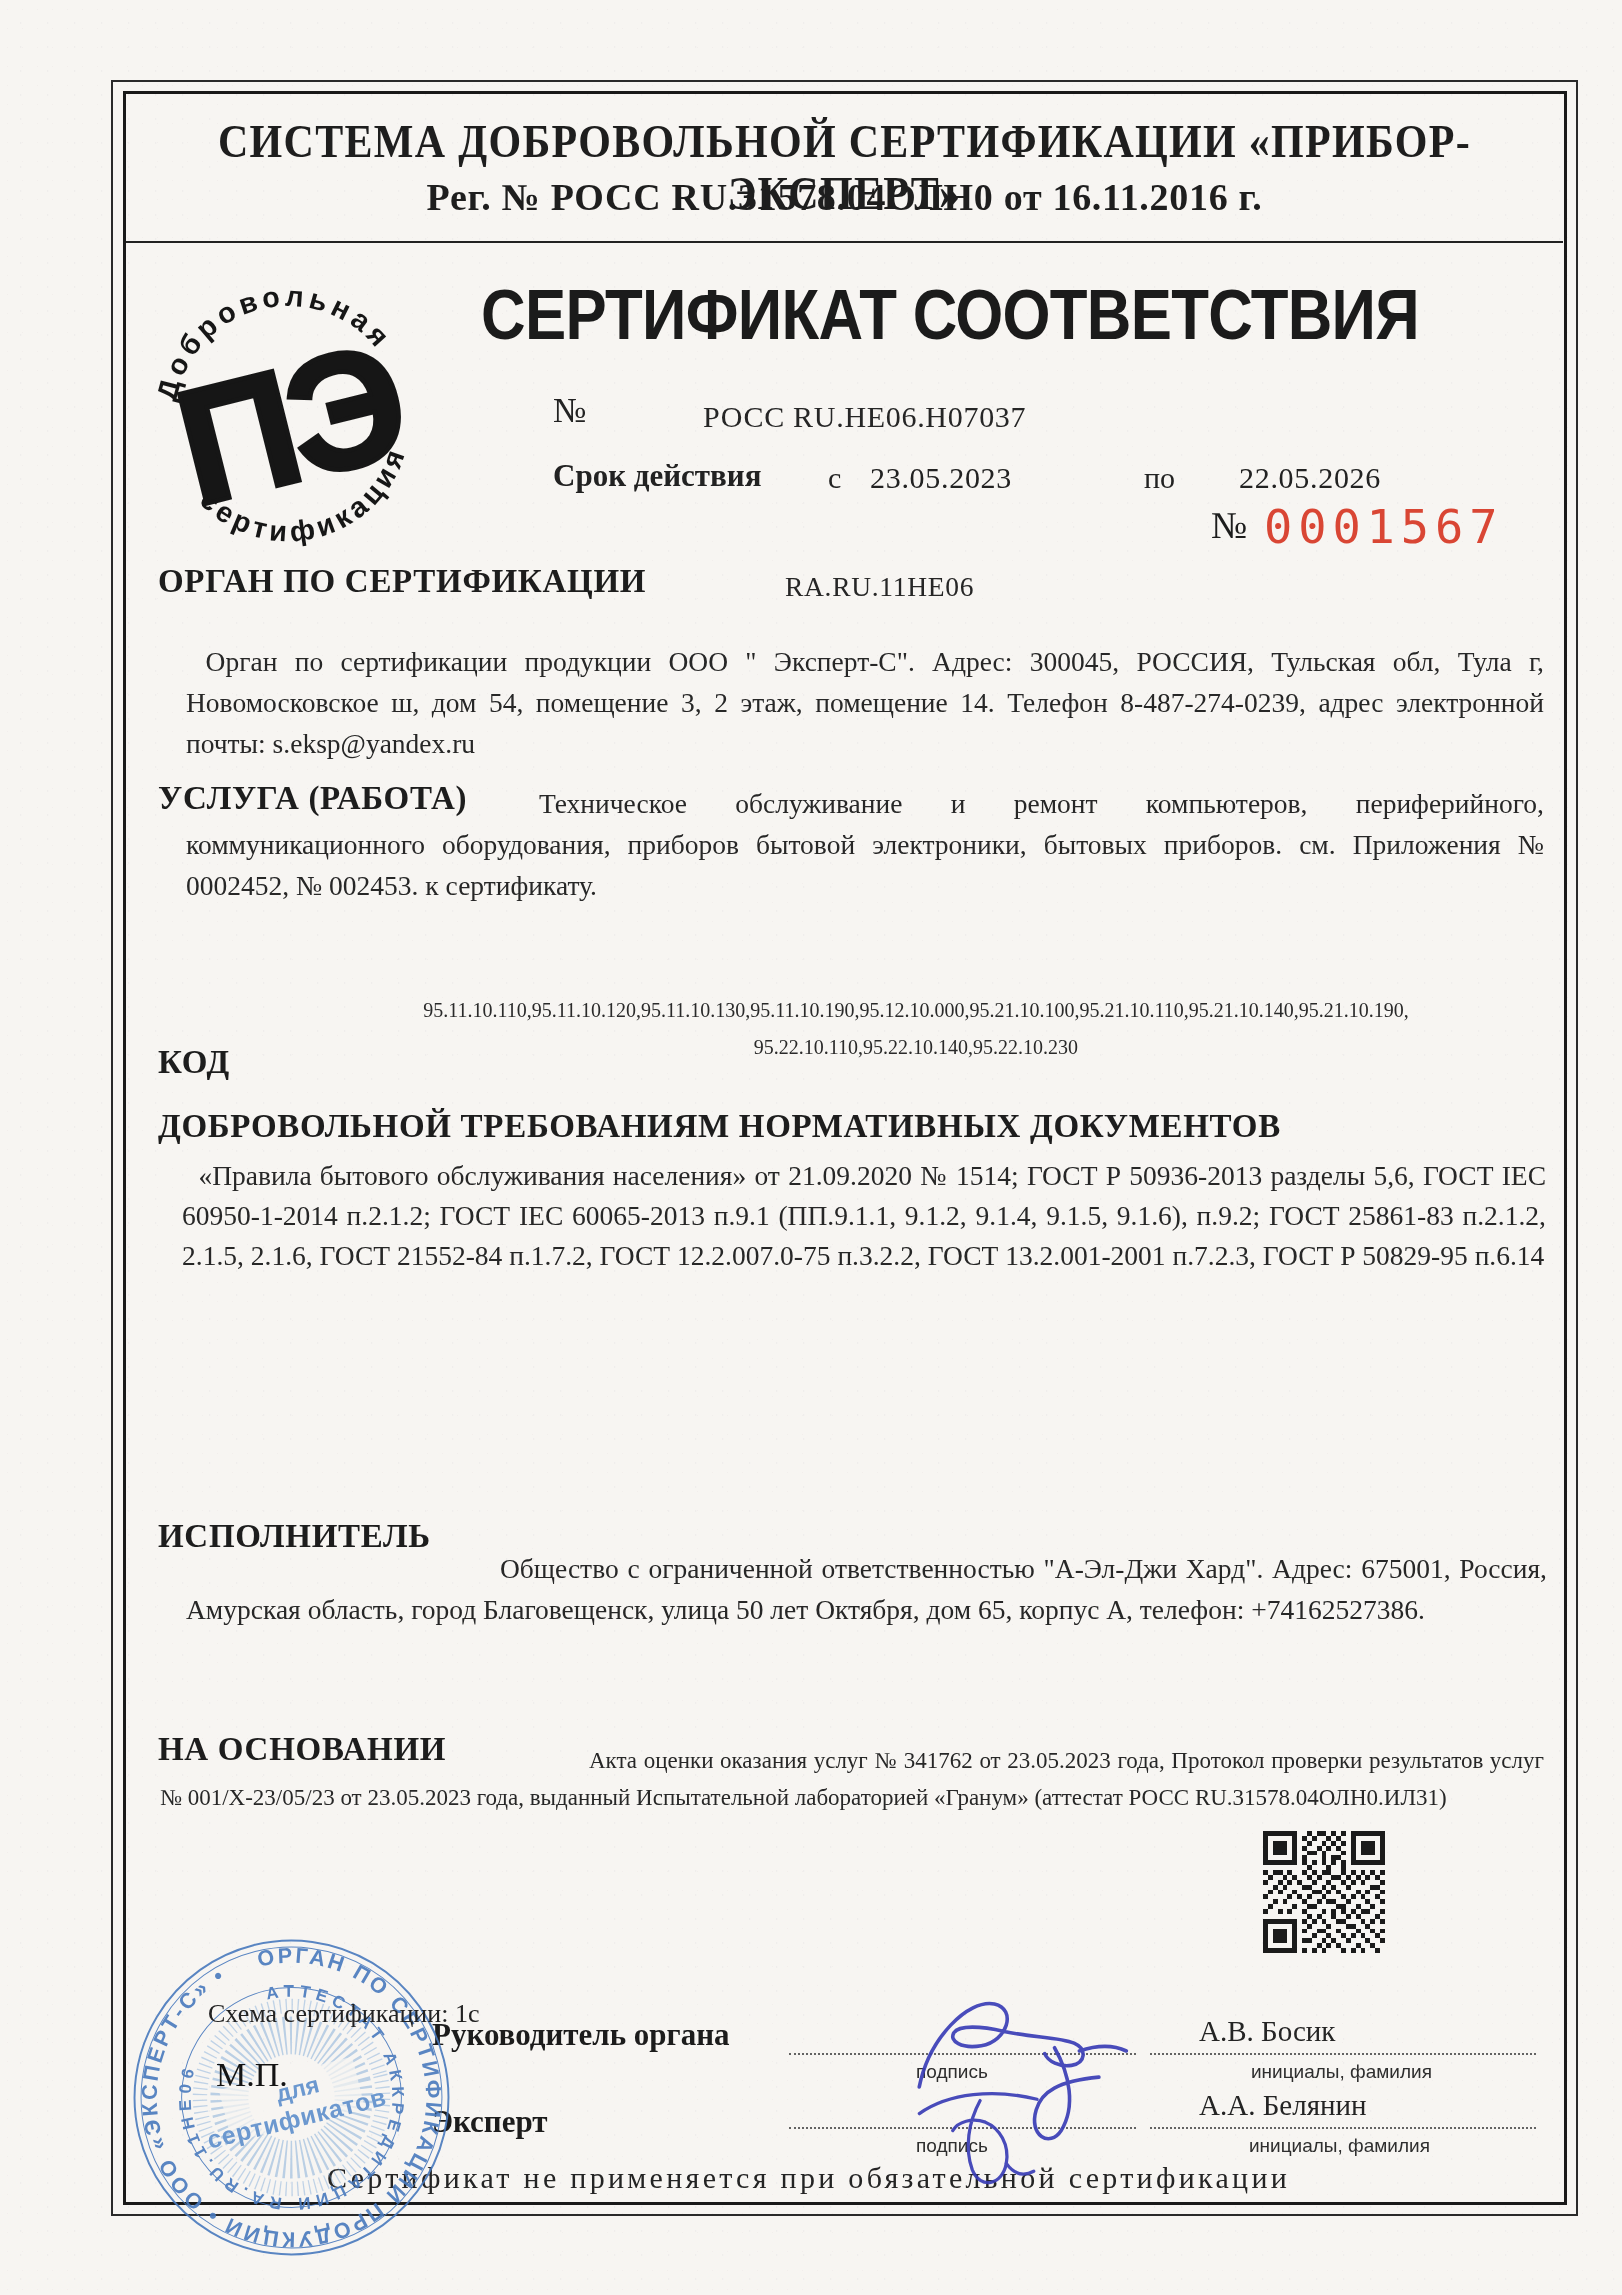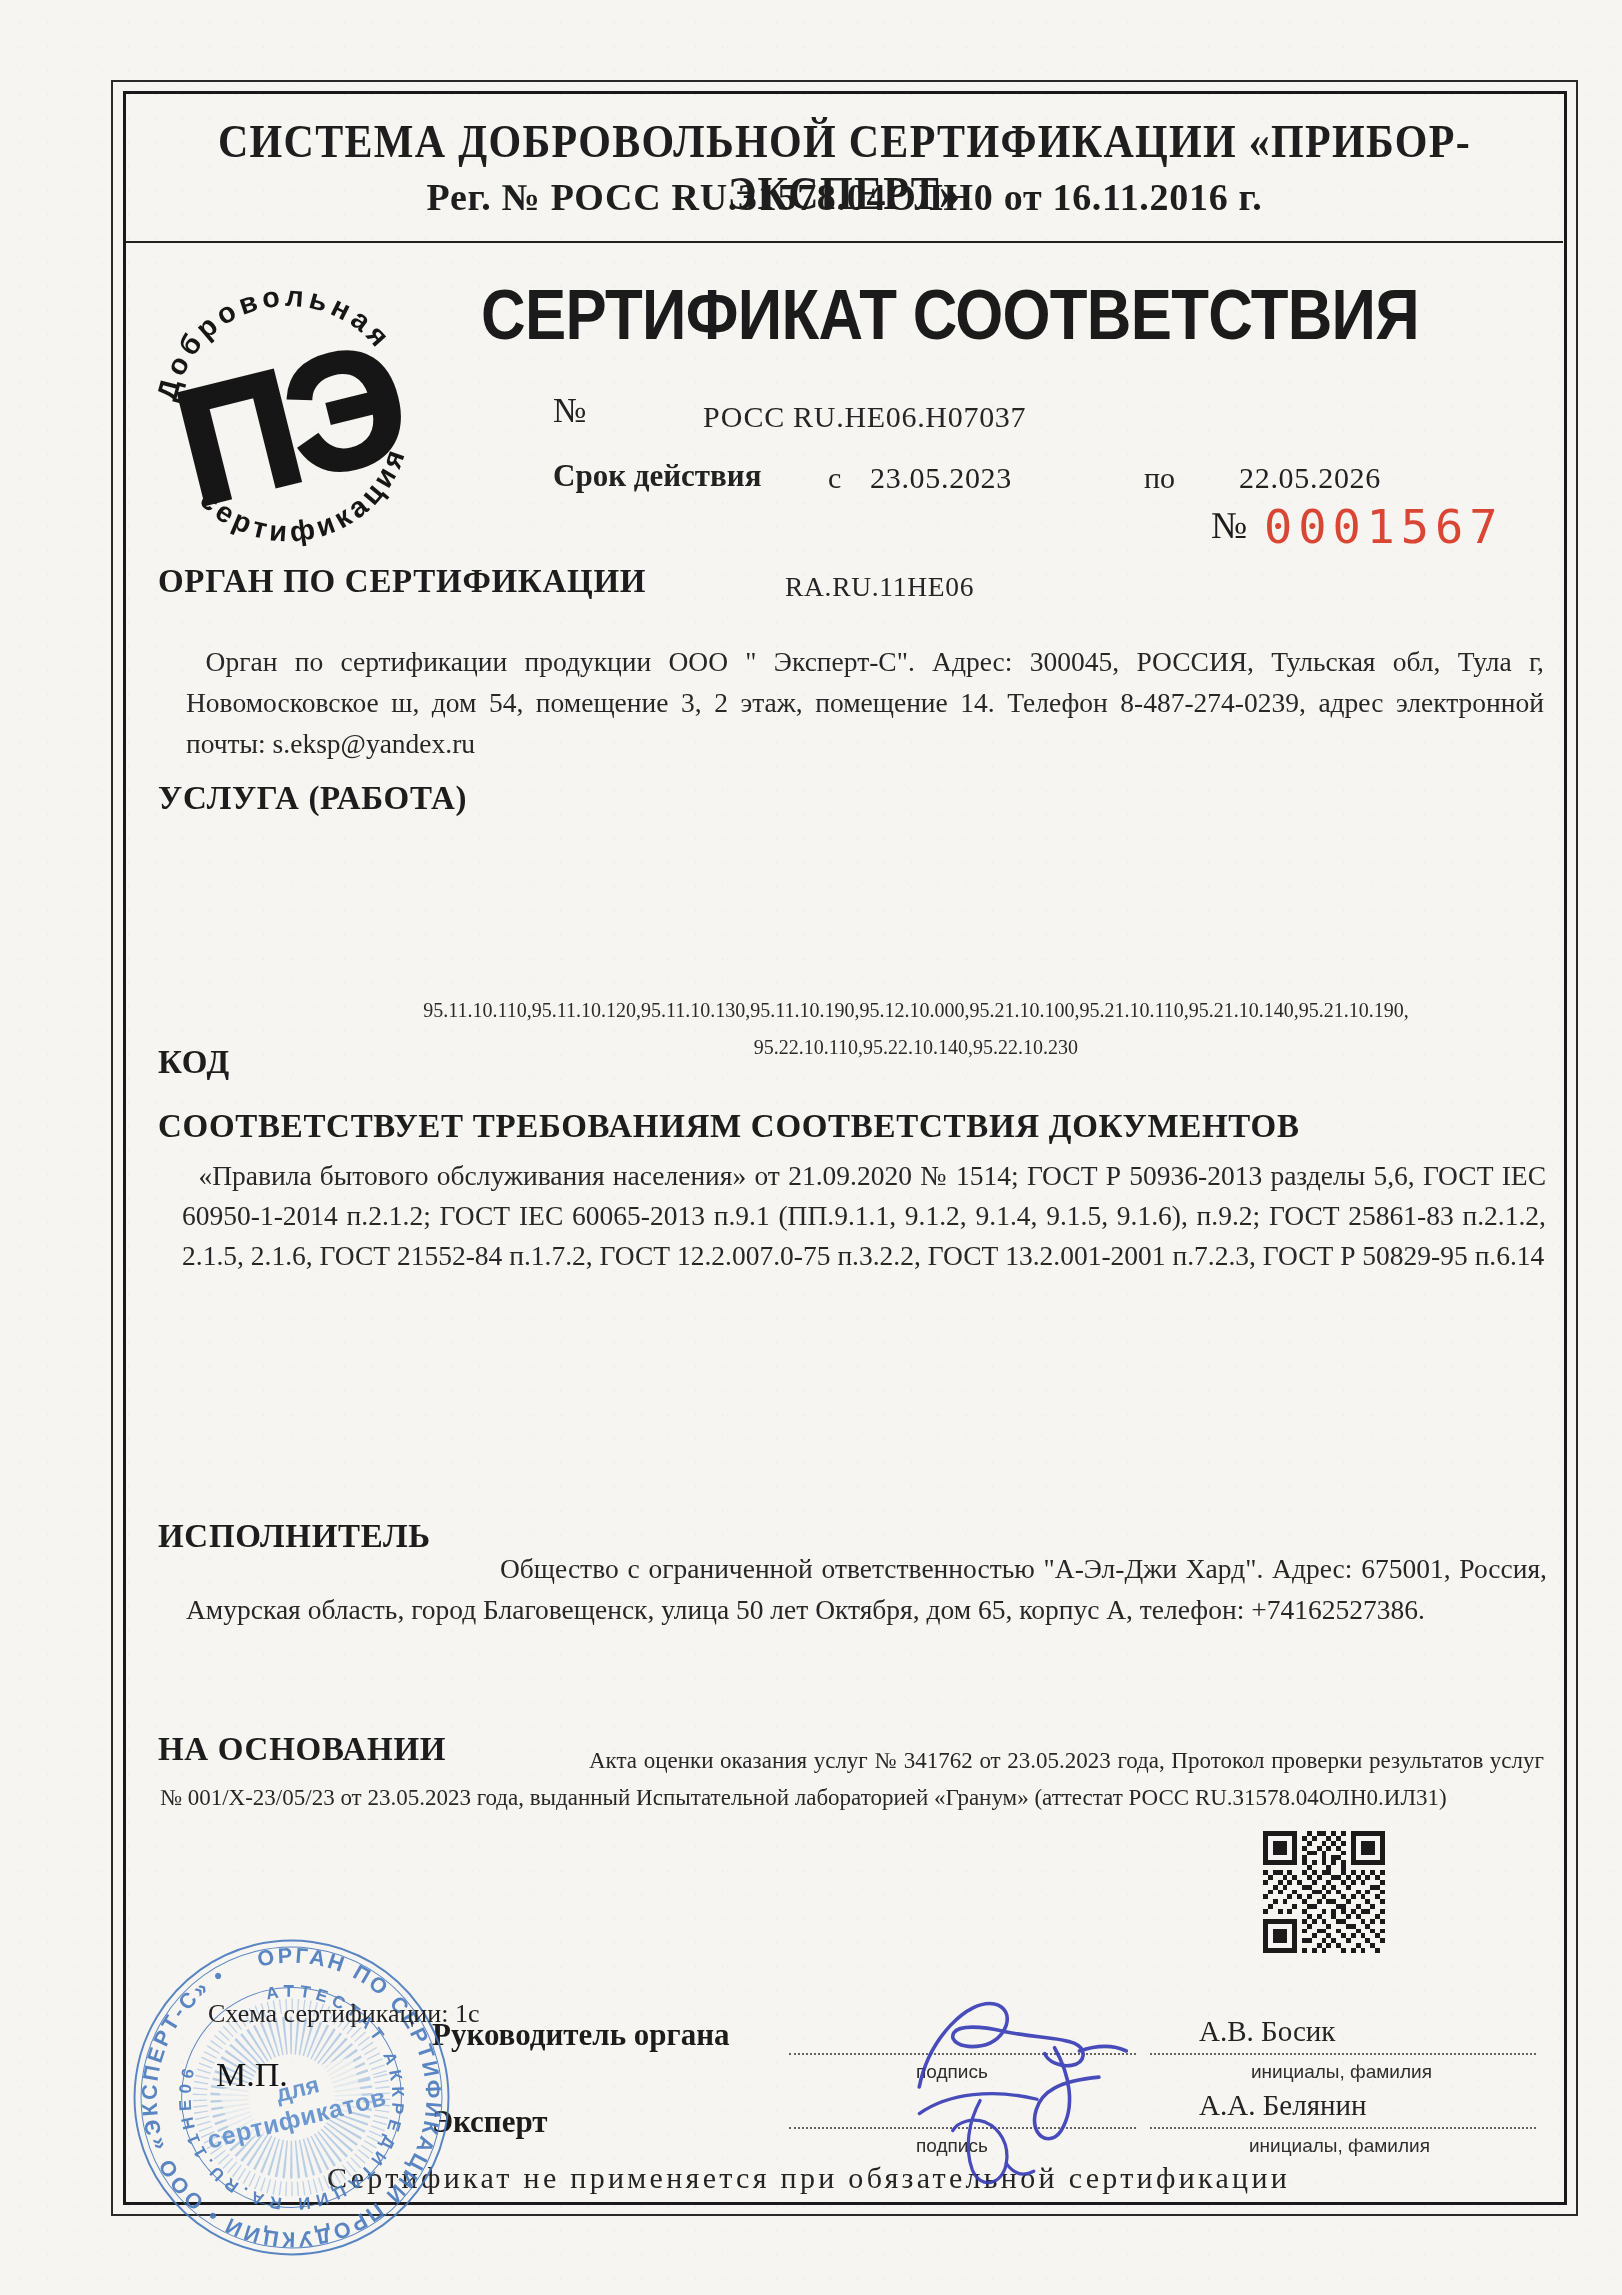--- a/index.html
+++ b/index.html
@@ -90,28 +90,29 @@
   <span class="abs v-to">22.05.2026</span>
 
   <span class="abs form-no">№</span>
   <span class="abs form-num">0001567</span>
 
   <div class="abs sec-h" style="left:158px;top:563px;">ОРГАН ПО СЕРТИФИКАЦИИ</div>
   <div class="abs accr" style="left:785px;top:571px;">RA.RU.11HE06</div>
   <div class="abs body-t" style="left:186px;top:641px;width:1358px;text-indent:19.6px;">Орган по сертификации продукции ООО " Эксперт-С". Адрес: 300045, РОССИЯ, Тульская обл, Тула г, Новомосковское ш, дом 54, помещение 3, 2 этаж, помещение 14. Телефон 8-487-274-0239, адрес электронной почты: s.eksp@yandex.ru</div>
 
   <div class="abs sec-h" style="left:158px;top:780px;">УСЛУГА (РАБОТА)</div>
+  <div class="abs body-t" style="left:186px;top:783px;width:1358px;text-indent:353px;">Техническое обслуживание и ремонт компьютеров, периферийного, коммуникационного оборудования, приборов бытовой электроники, бытовых приборов. см. Приложения № 0002452, № 002453. к сертификату.</div>
 
   <div class="abs sec-h" style="left:158px;top:1044px;">КОД</div>
   <div class="abs codes" style="left:340px;top:992px;width:1152px;">
     <div>95.11.10.110,95.11.10.120,95.11.10.130,95.11.10.190,95.12.10.000,95.21.10.100,95.21.10.110,95.21.10.140,95.21.10.190,</div>
     <div>95.22.10.110,95.22.10.140,95.22.10.230</div>
   </div>
 
-  <div class="abs sec-h" style="left:158px;top:1108px;">СООТВЕТСТВУЕТ ТРЕБОВАНИЯМ СООТВЕТСТВИЯ ДОКУМЕНТОВ</div>
+  <div class="abs sec-h" style="left:158px;top:1108px;">ДОБРОВОЛЬНОЙ ТРЕБОВАНИЯМ НОРМАТИВНЫХ ДОКУМЕНТОВ</div>
   <div class="abs body-t" style="left:182px;top:1156px;width:1364px;text-indent:16.4px;line-height:40px;">«Правила бытового обслуживания населения» от 21.09.2020 № 1514; ГОСТ Р 50936-2013 разделы 5,6, ГОСТ IEC 60950-1-2014 п.2.1.2; ГОСТ IEC 60065-2013 п.9.1 (ПП.9.1.1, 9.1.2, 9.1.4, 9.1.5, 9.1.6), п.9.2; ГОСТ 25861-83 п.2.1.2, 2.1.5, 2.1.6, ГОСТ 21552-84 п.1.7.2, ГОСТ 12.2.007.0-75 п.3.2.2, ГОСТ 13.2.001-2001 п.7.2.3, ГОСТ Р 50829-95 п.6.14</div>
 
   <div class="abs sec-h" style="left:158px;top:1518px;">ИСПОЛНИТЕЛЬ</div>
   <div class="abs body-t" style="left:186px;top:1548px;width:1361px;text-indent:314px;">Общество с ограниченной ответственностью "А-Эл-Джи Хард". Адрес: 675001, Россия, Амурская область, город Благовещенск, улица 50 лет Октября, дом 65, корпус А, телефон: +74162527386.</div>
 
   <div class="abs sec-h" style="left:158px;top:1731px;">НА ОСНОВАНИИ</div>
   <div class="abs small-t" style="left:160px;top:1742px;width:1384px;text-indent:429px;">Акта оценки оказания услуг № 341762  от 23.05.2023 года, Протокол проверки результатов услуг № 001/Х-23/05/23  от 23.05.2023 года, выданный Испытательной лабораторией «Гранум» (аттестат РОСС RU.31578.04ОЛН0.ИЛ31)</div>
 
   <svg class="abs qr" viewBox="0 0 25 25" shape-rendering="crispEdges" fill="#1b1b1b">
     <g>

